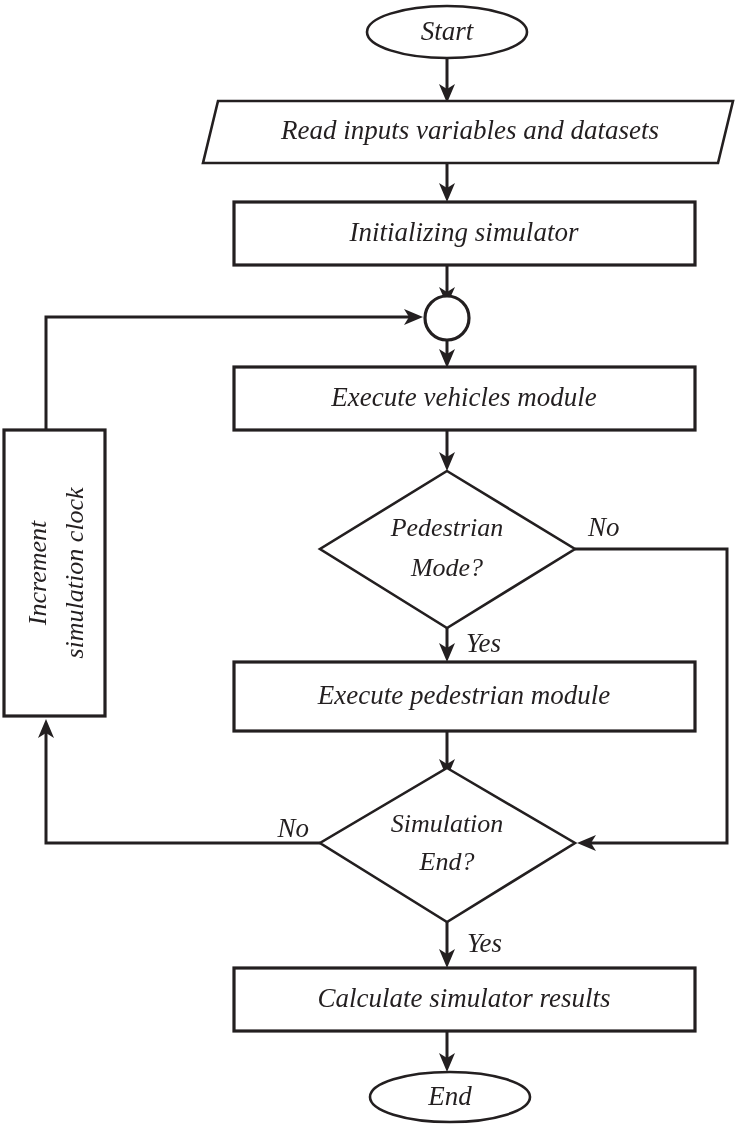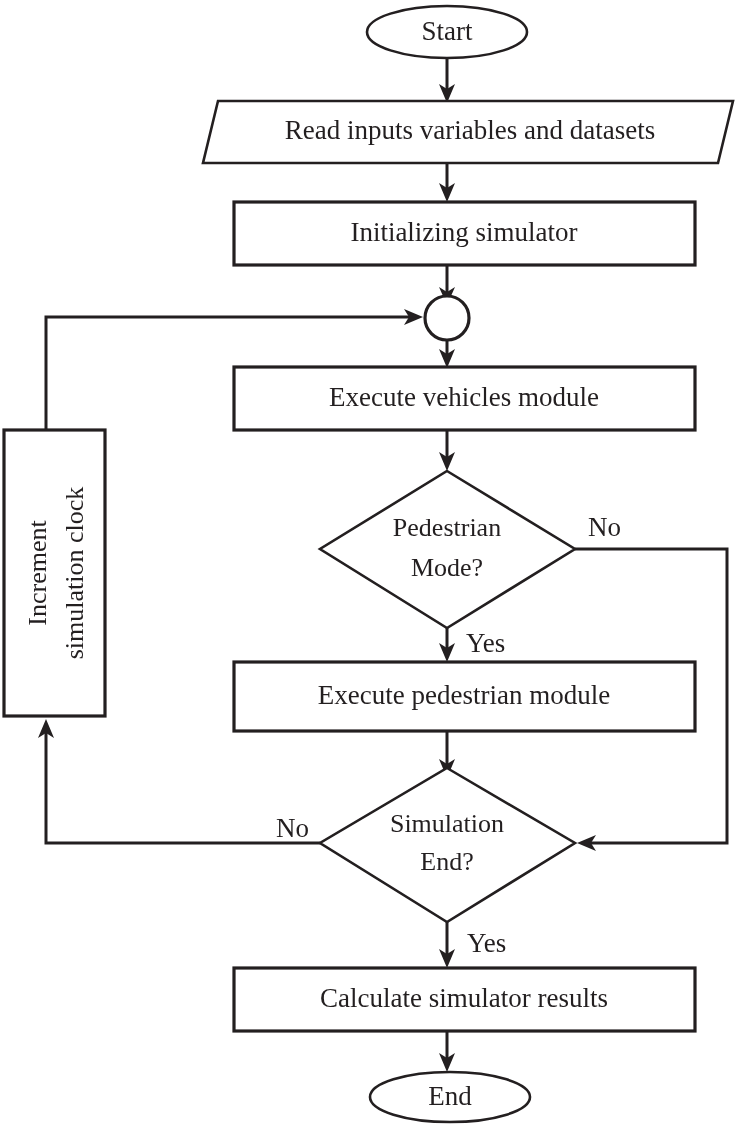--- a/index.html
+++ b/index.html
@@ -10,20 +10,21 @@
   body {
     width: 746px;
     height: 1134px;
     font-family: "Liberation Serif", "DejaVu Serif", serif;
     overflow: hidden;
   }
   #flowchart-root {
     position: relative;
     width: 609px;
     height: 1134px;
+    font-style: italic;
   }
   svg#flow-svg {
     display: block;
     width: 746px;
     height: 1134px;
   }
   .shape-stroke {
     fill: #ffffff;
     stroke: #231f20;
     stroke-width: 3.2;

